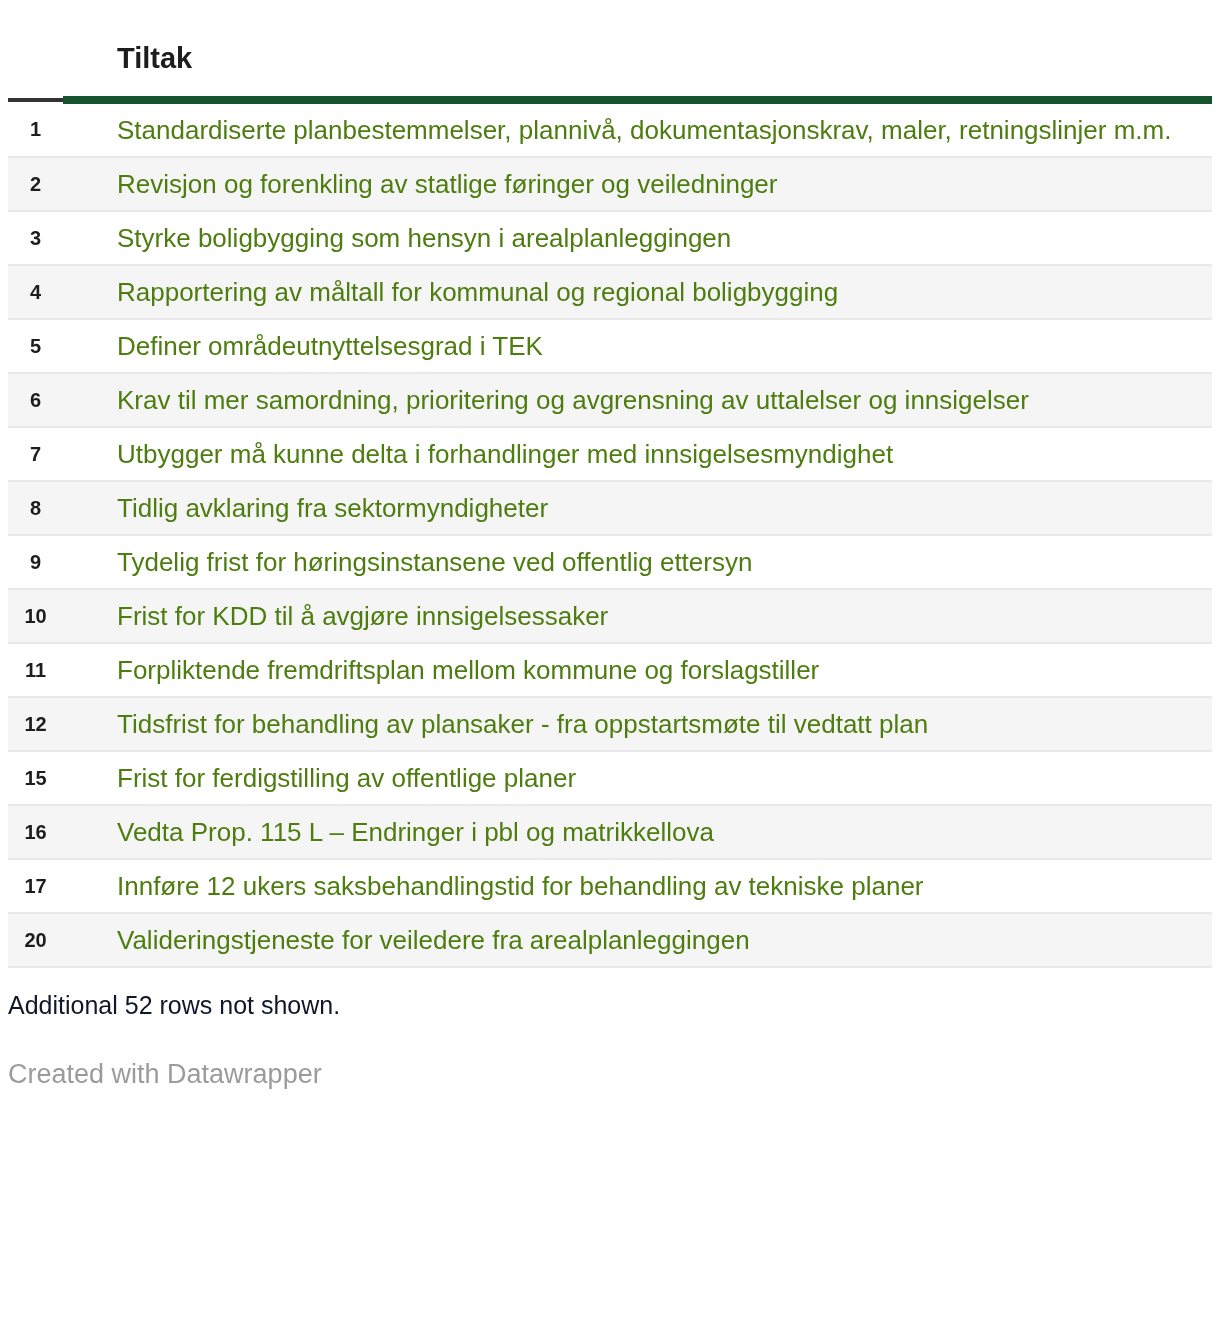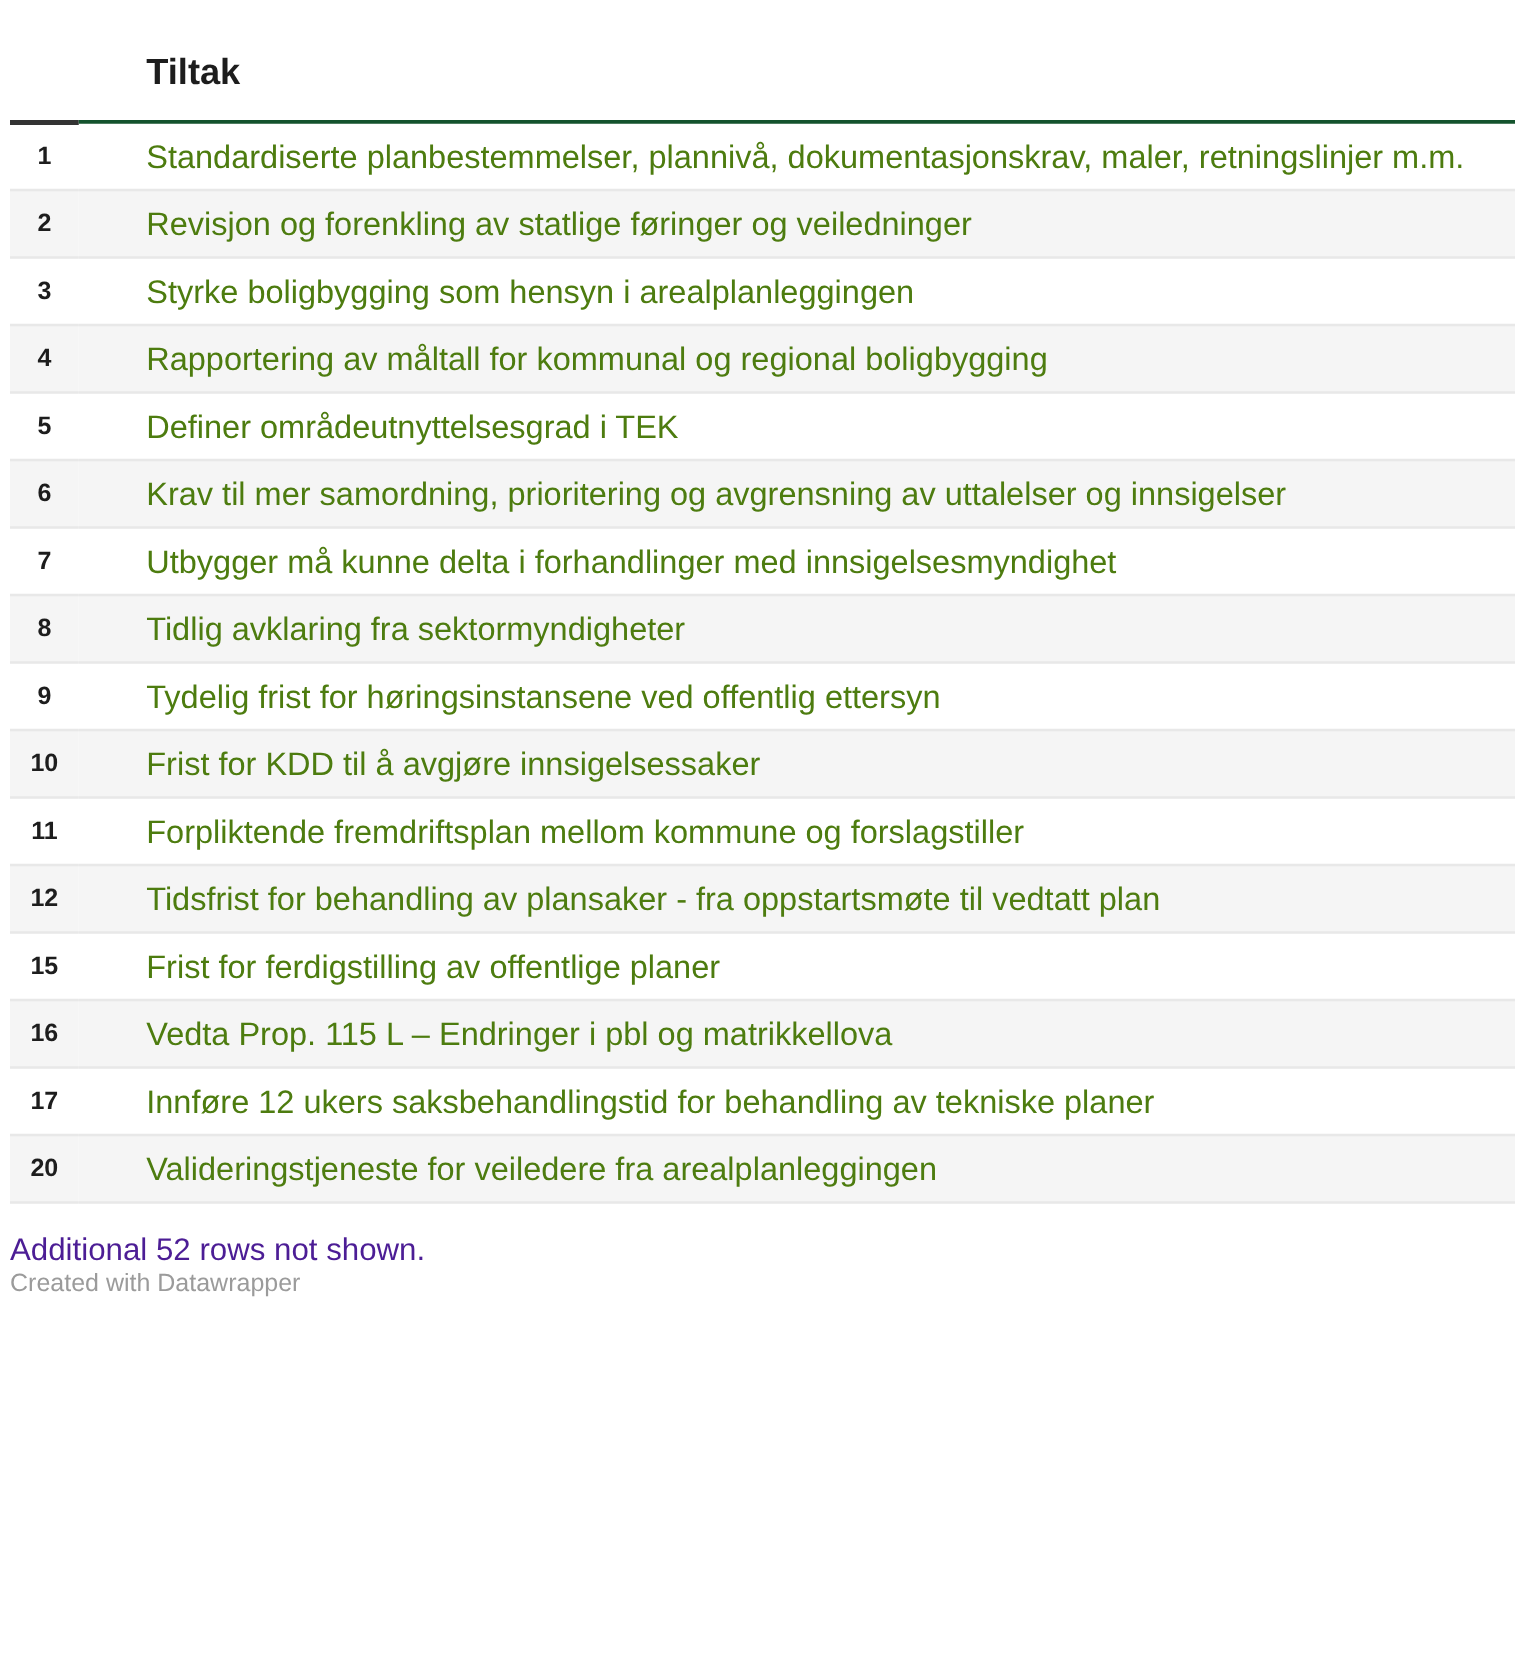--- a/index.html
+++ b/index.html
@@ -27,21 +27,21 @@
     border-bottom: 4px solid #333333;
     padding: 0;
   }
   th.title-col {
     text-align: left;
     font-size: 29px;
     line-height: 36px;
     font-weight: bold;
     color: #1d1d1d;
     padding: 40px 24px 20px 54px;
-    border-bottom: 3px solid #14532d;
+    border-bottom: 8px solid #14532d;
   }
   tr.body-row {
     border-bottom: 2px solid #e8e8e8;
   }
   tr.body-row.stripe {
     background: #f5f5f5;
   }
   td.num {
     text-align: center;
     font-weight: bold;
@@ -54,24 +54,25 @@
     font-size: 26px;
     line-height: 32px;
     color: #4d7c0f;
     padding: 10px 24px 10px 54px;
     vertical-align: middle;
   }
   .note {
     margin-top: 22px;
     font-size: 25px;
     line-height: 30px;
-    color: #4c1d95;
+    color: #0f172a;
   }
   .attribution {
-    font-size: 20px;
+    margin-top: 42px;
+    font-size: 27px;
     line-height: 24px;
     color: #9b9b9b;
     text-decoration: none;
     display: inline-block;
   }
 </style>
 </head>
 <body>
 
 <div class="page">

